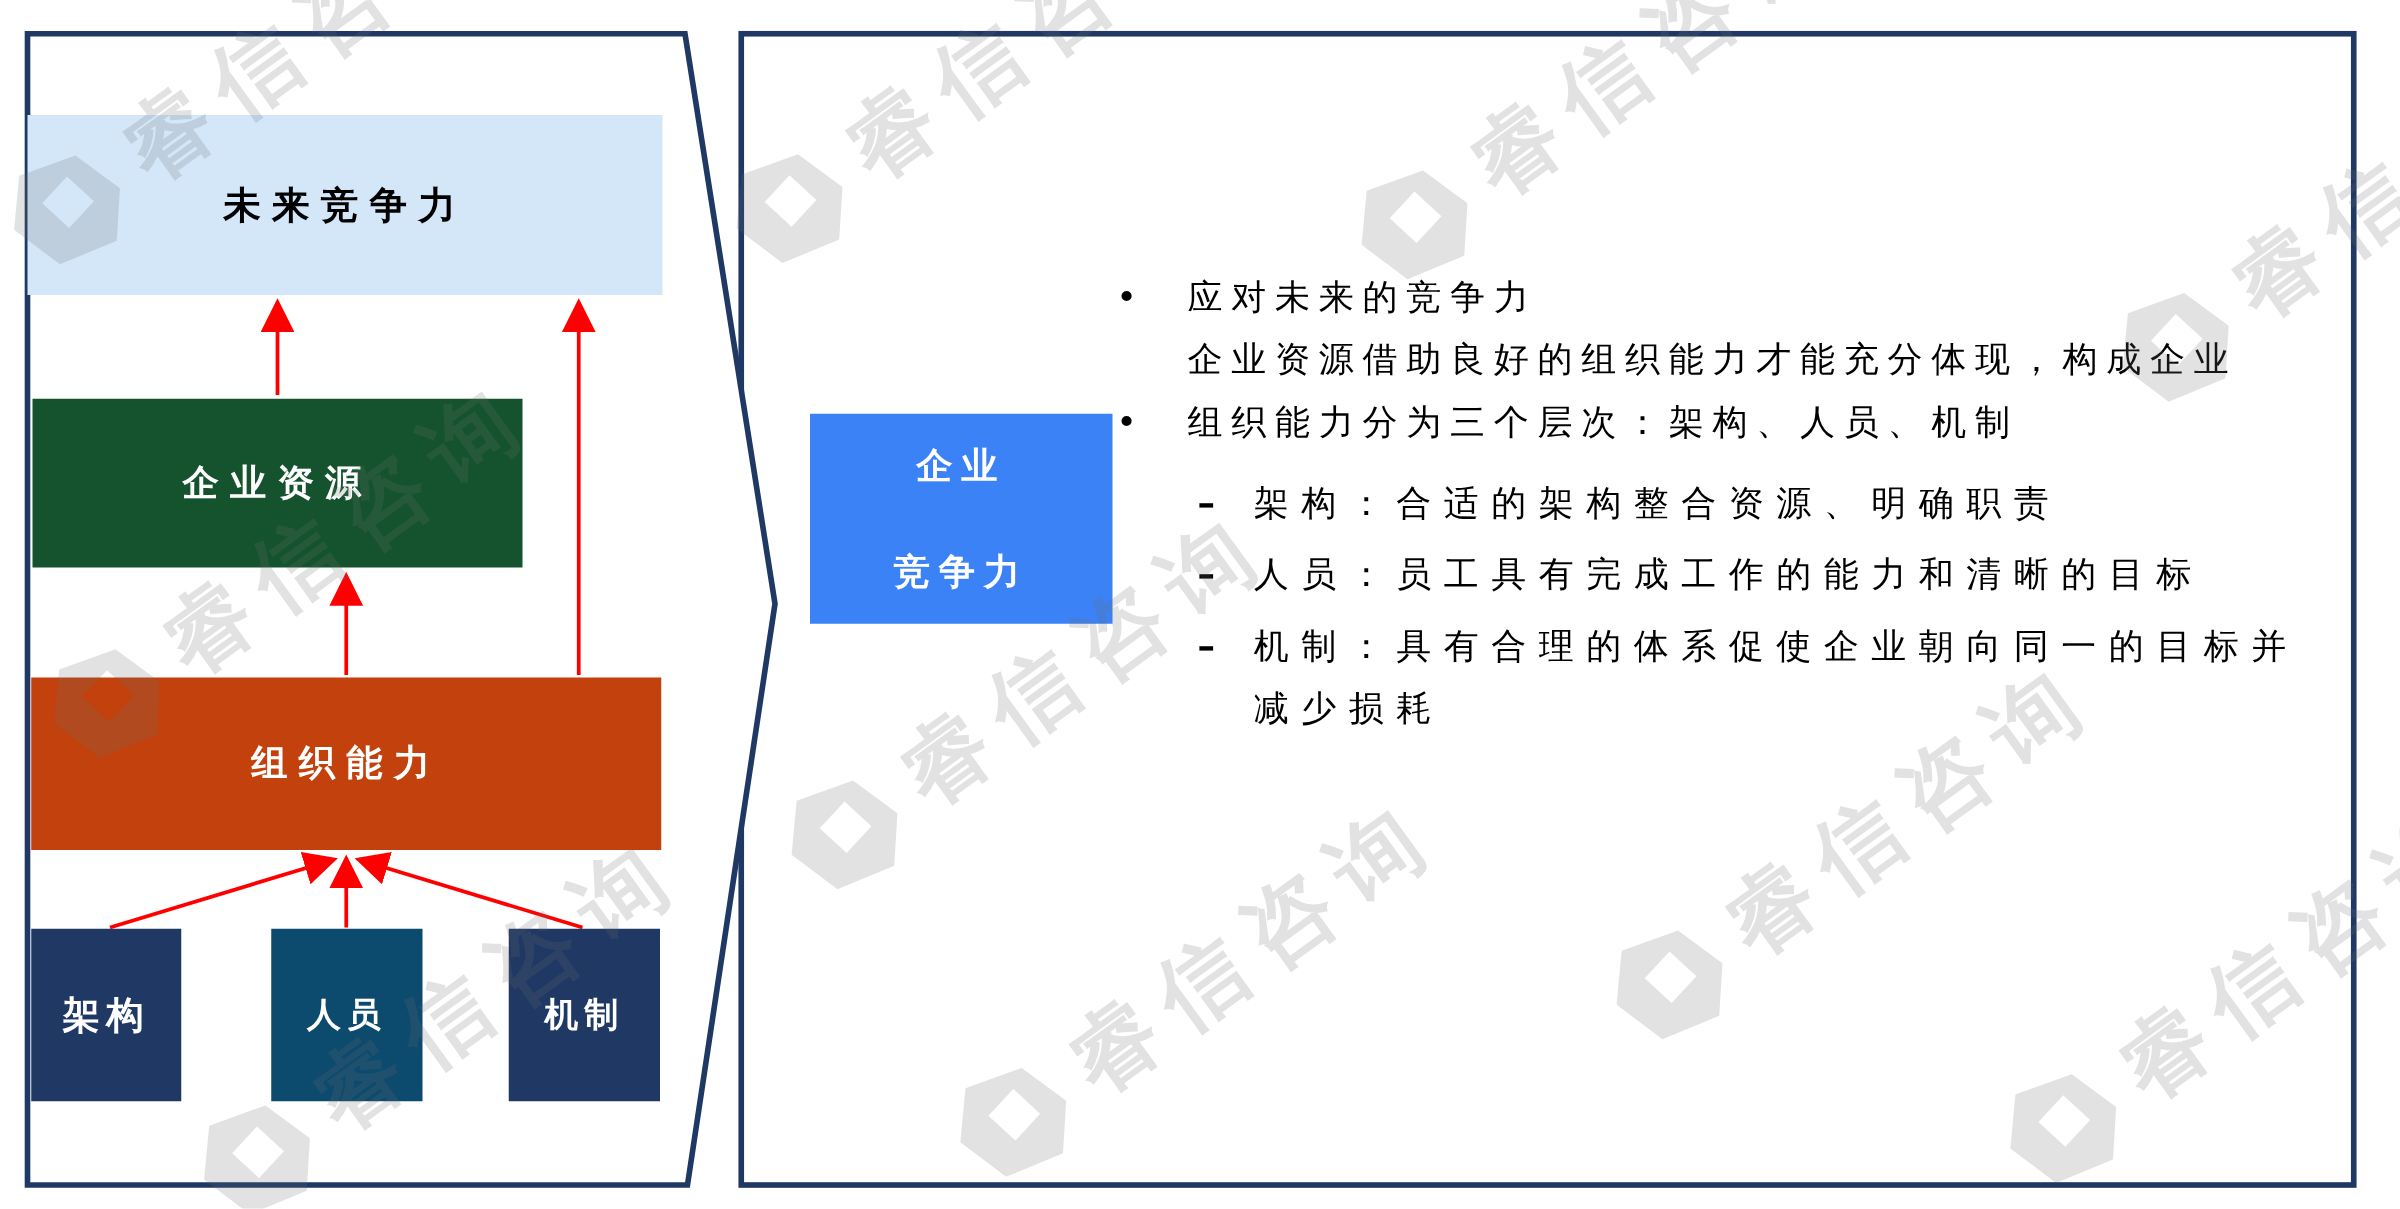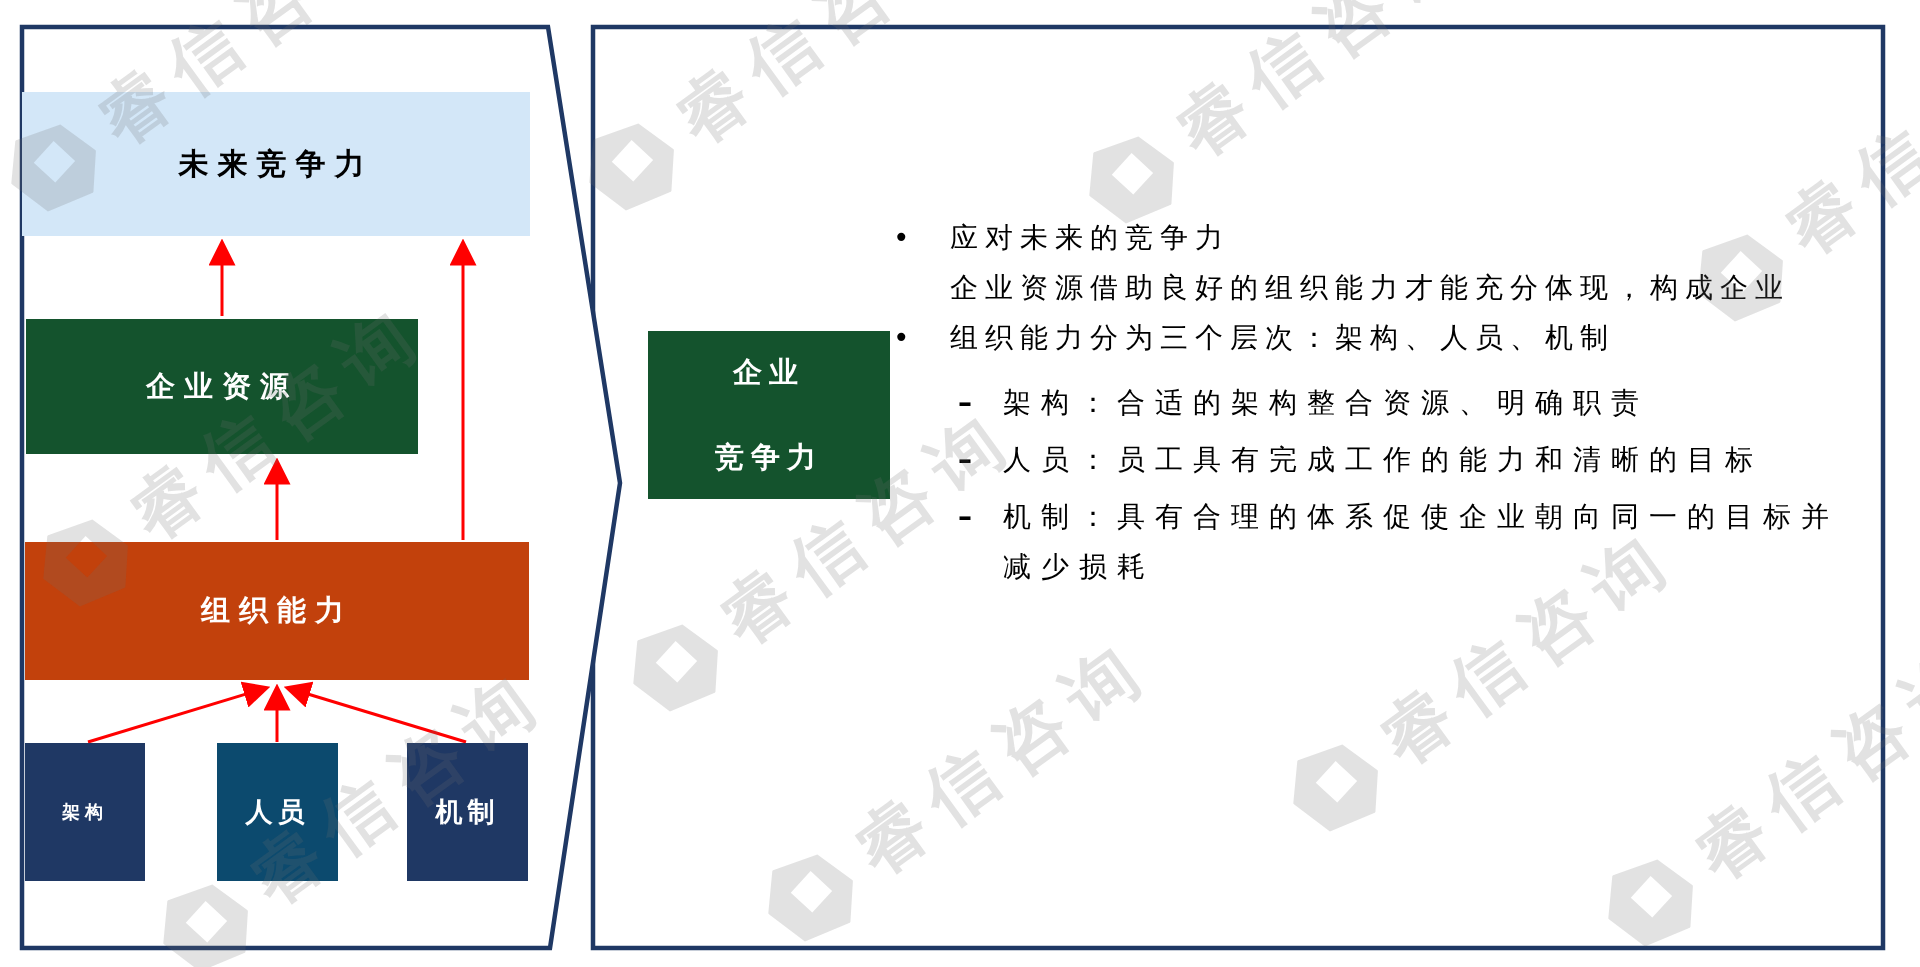--- a/index.html
+++ b/index.html
@@ -9,21 +9,21 @@
   }
   svg.frame{position:absolute;left:0;top:0;z-index:1;}
   .dbox{
     position:absolute;z-index:4;display:flex;align-items:center;justify-content:center;
     text-align:center;font-weight:bold;color:#fff;
   }
   .dbox .lbl{display:block;}
   #box-future{left:22px;top:92px;width:508px;height:144px;color:#000;font-size:30px;letter-spacing:9px;}
   #box-resources{left:26px;top:319px;width:392px;height:135px;font-size:29px;letter-spacing:9px;}
   #box-orgcap{left:25px;top:542px;width:504px;height:138px;font-size:29px;letter-spacing:9px;}
-  #box-arch{left:25px;top:743px;width:120px;height:138px;font-size:18px;letter-spacing:5px;}
+  #box-arch{left:25px;top:743px;width:120px;height:138px;font-size:30px;letter-spacing:5px;}
   #box-people{left:217px;top:743px;width:121px;height:138px;font-size:27px;letter-spacing:5px;}
   #box-mech{left:407px;top:743px;width:121px;height:138px;font-size:27px;letter-spacing:5px;}
   #box-comp{left:648px;top:331px;width:242px;height:168px;font-size:29px;letter-spacing:7px;line-height:45px;flex-direction:column;}
   .bullets{
     position:absolute;left:893px;top:213px;width:1000px;z-index:4;color:#000;
   }
   .bullet-row{display:flex;font-size:28px;line-height:50px;letter-spacing:7px;margin-bottom:15px;}
   .bullet-row:first-child{margin-bottom:0;}
   .bullet-row .marker{flex:none;width:57px;letter-spacing:0;}
   .bullet-row.sub{padding-left:65px;letter-spacing:10px;margin-bottom:7px;}
@@ -77,21 +77,21 @@
   </div>
 
   <div class="dbox" id="box-people" style="background: #0c4a6e;">
     <span class="lbl">人员</span>
   </div>
 
   <div class="dbox" id="box-mech" style="background: rgb(31, 56, 100);">
     <span class="lbl">机制</span>
   </div>
 
-  <div class="dbox" id="box-comp" style="background: #14532d; gap: 40px;">
+  <div class="dbox" id="box-comp" style="background: #3b82f6; gap: 40px;">
     <span class="lbl">企业</span>
     <span class="lbl">竞争力</span>
   </div>
 
   <div class="bullets" id="bullets">
       <div class="bullet-row">
         <span class="marker">•</span>
         <div>
           <div>应对未来的竞争力</div>
           <div>企业资源借助良好的组织能力才能充分体现，构成企业</div>

